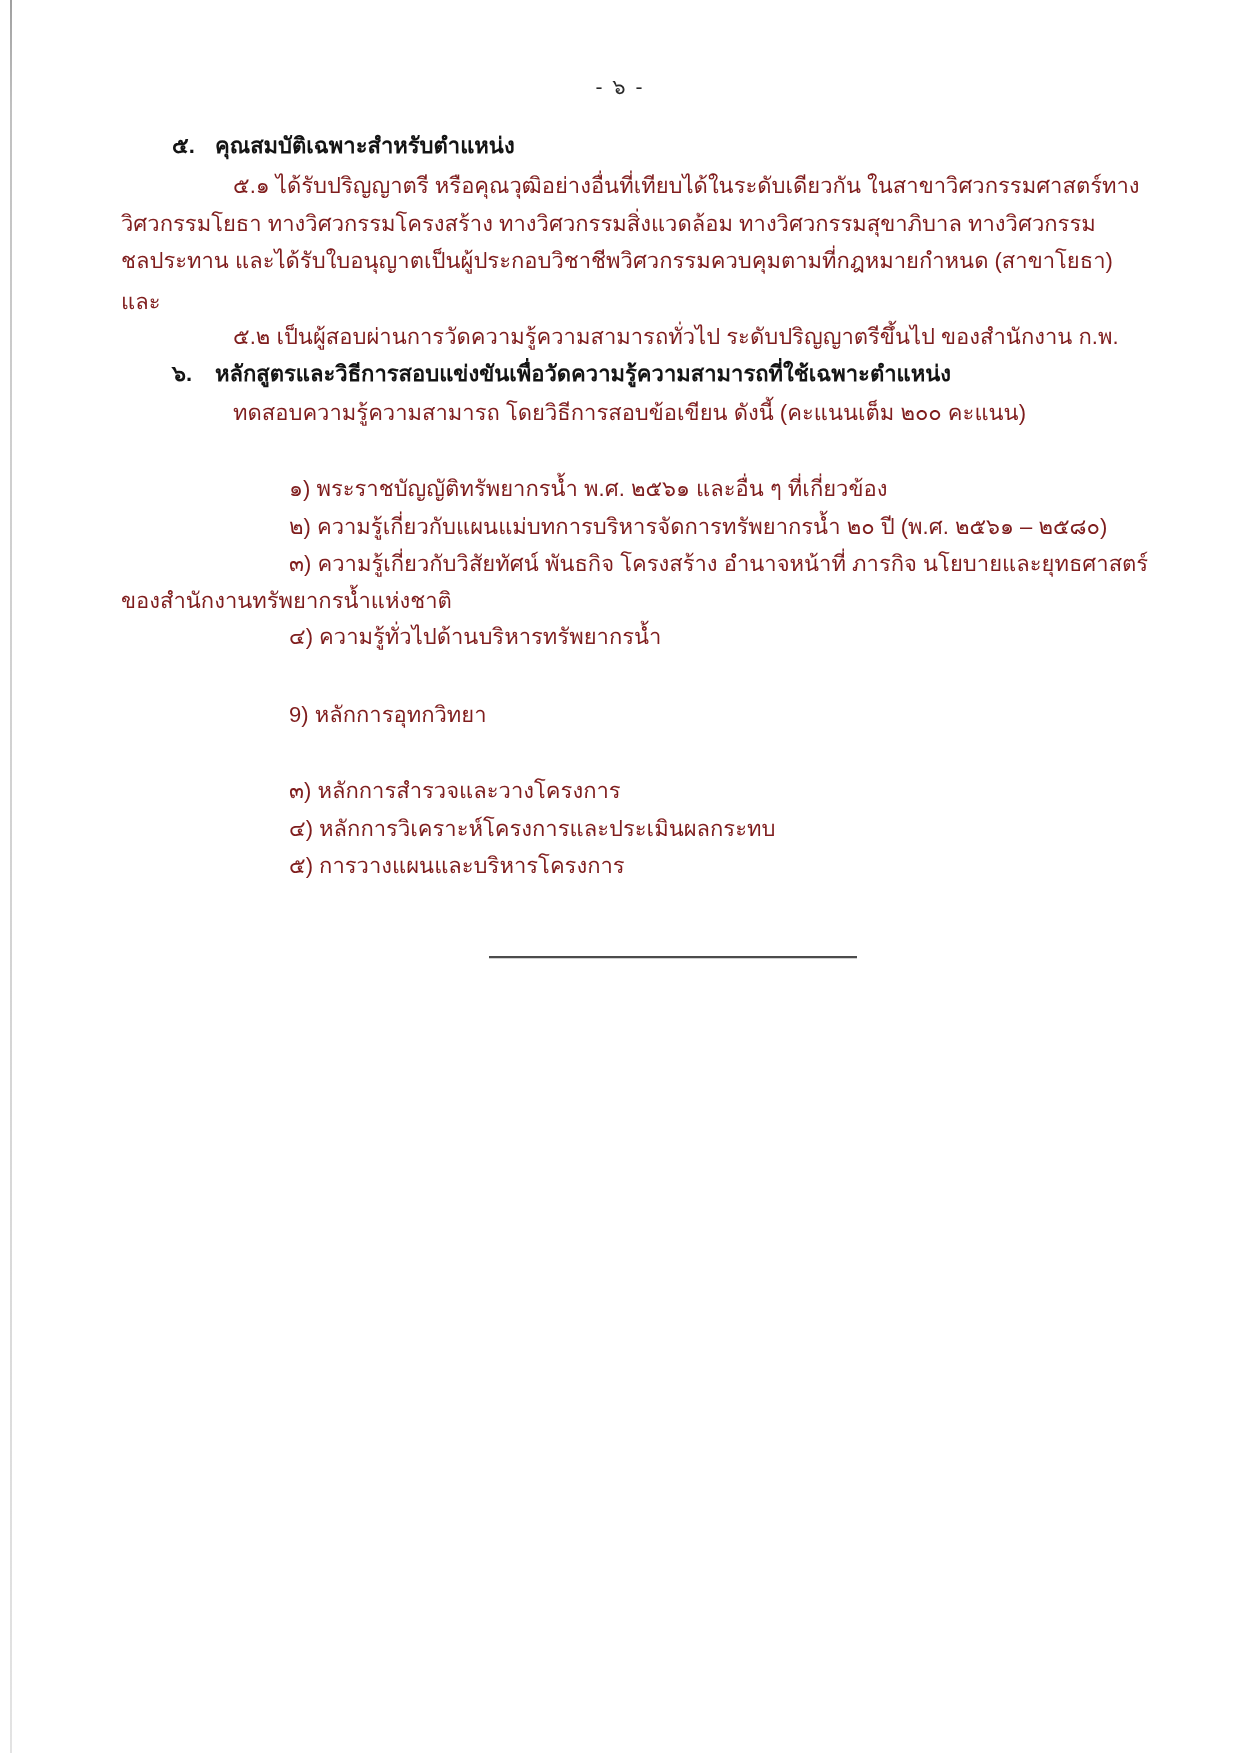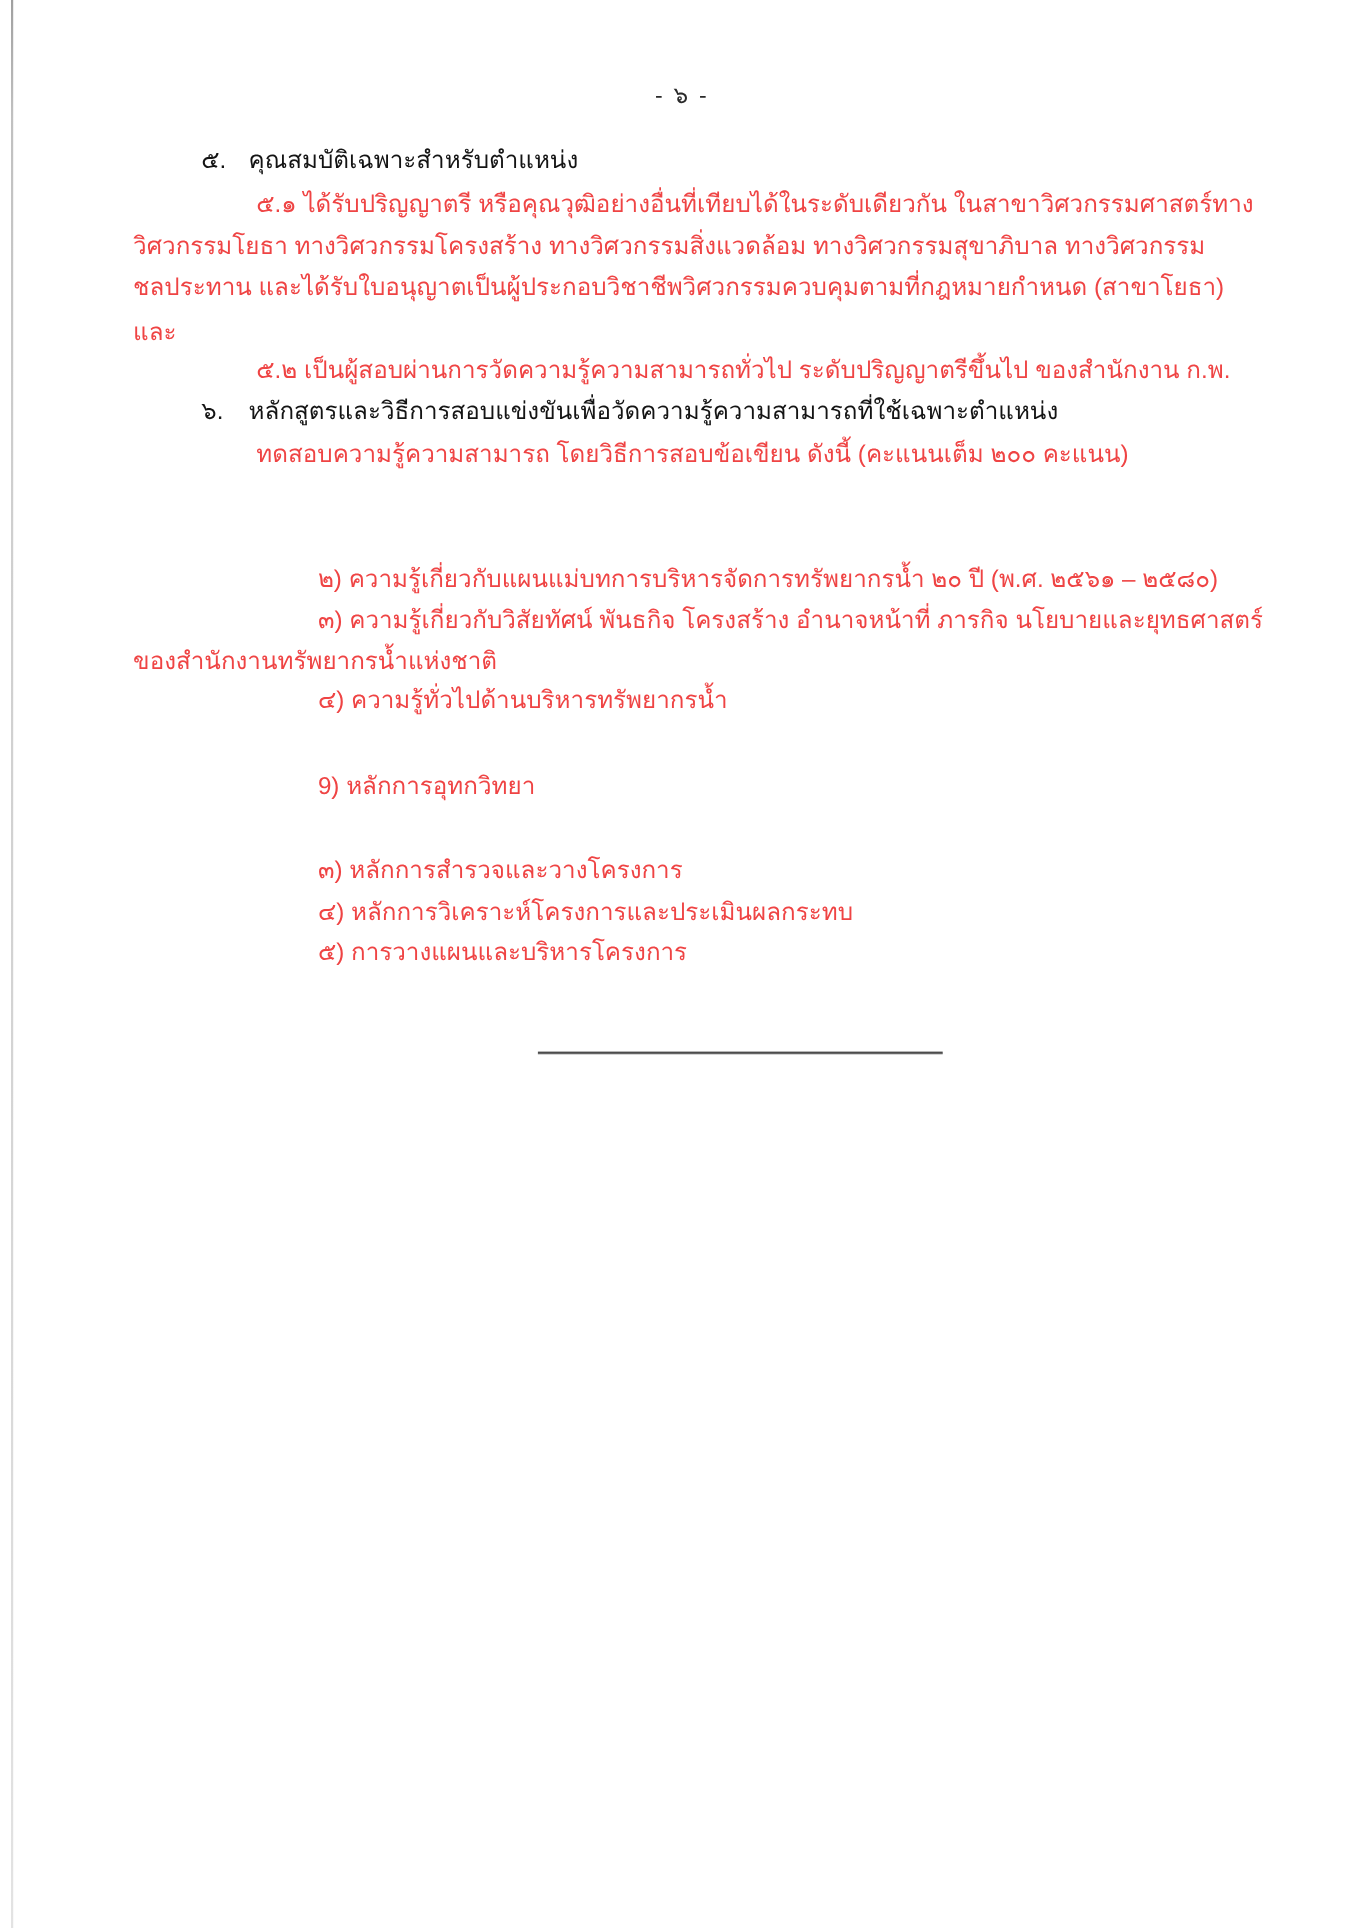--- a/index.html
+++ b/index.html
@@ -35,26 +35,25 @@
     text-align: center;
     font-size: 21px;
     letter-spacing: 2px;
     color: #2a2a2a;
   }
   .line {
     position: absolute;
     white-space: nowrap;
     font-size: 22px;
     line-height: 30px;
-    color: #ef4444;
+    color: #7f1d1d;
   }
   .heading {
-    font-weight: normal;
+    font-weight: bold;
     color: #141414;
-    margin-left: 11px;
   }
   .hnum {
     display: inline-block;
     min-width: 43px;
   }
   .ind0 { left: 121px; }
   .ind1 { left: 233px; }
   .ind2 { left: 289px; }
   .hleft { left: 172px; }
   .hrule {
@@ -86,20 +85,21 @@
   <div class="line ind0" style="top:287px">และ</div>
 
   <div class="line ind1" style="top:322px">๕.๒ เป็นผู้สอบผ่านการวัดความรู้ความสามารถทั่วไป ระดับปริญญาตรีขึ้นไป ของสำนักงาน ก.พ.</div>
 
   <div class="line heading hleft" style="top:359px">
     <span class="hnum">๖.</span><span>หลักสูตรและวิธีการสอบแข่งขันเพื่อวัดความรู้ความสามารถที่ใช้เฉพาะตำแหน่ง</span>
   </div>
 
   <div class="line ind1" style="top:398px">ทดสอบความรู้ความสามารถ โดยวิธีการสอบข้อเขียน ดังนี้ (คะแนนเต็ม ๒๐๐ คะแนน)</div>
 
+  <div class="line ind2" style="top:474px">๑) พระราชบัญญัติทรัพยากรน้ำ พ.ศ. ๒๕๖๑ และอื่น ๆ ที่เกี่ยวข้อง</div>
   <div class="line ind2" style="top:512px">๒) ความรู้เกี่ยวกับแผนแม่บทการบริหารจัดการทรัพยากรน้ำ ๒๐ ปี (พ.ศ. ๒๕๖๑ – ๒๕๘๐)</div>
   <div class="line ind2" style="top:549px">๓) ความรู้เกี่ยวกับวิสัยทัศน์ พันธกิจ โครงสร้าง อำนาจหน้าที่ ภารกิจ นโยบายและยุทธศาสตร์</div>
   <div class="line ind0" style="top:586px">ของสำนักงานทรัพยากรน้ำแห่งชาติ</div>
   <div class="line ind2" style="top:622px">๔) ความรู้ทั่วไปด้านบริหารทรัพยากรน้ำ</div>
 
   <div class="line ind2" style="top:700px">9) หลักการอุทกวิทยา</div>
   <div class="line ind2" style="top:776px">๓) หลักการสำรวจและวางโครงการ</div>
   <div class="line ind2" style="top:814px">๔) หลักการวิเคราะห์โครงการและประเมินผลกระทบ</div>
   <div class="line ind2" style="top:851px">๕) การวางแผนและบริหารโครงการ</div>
 

